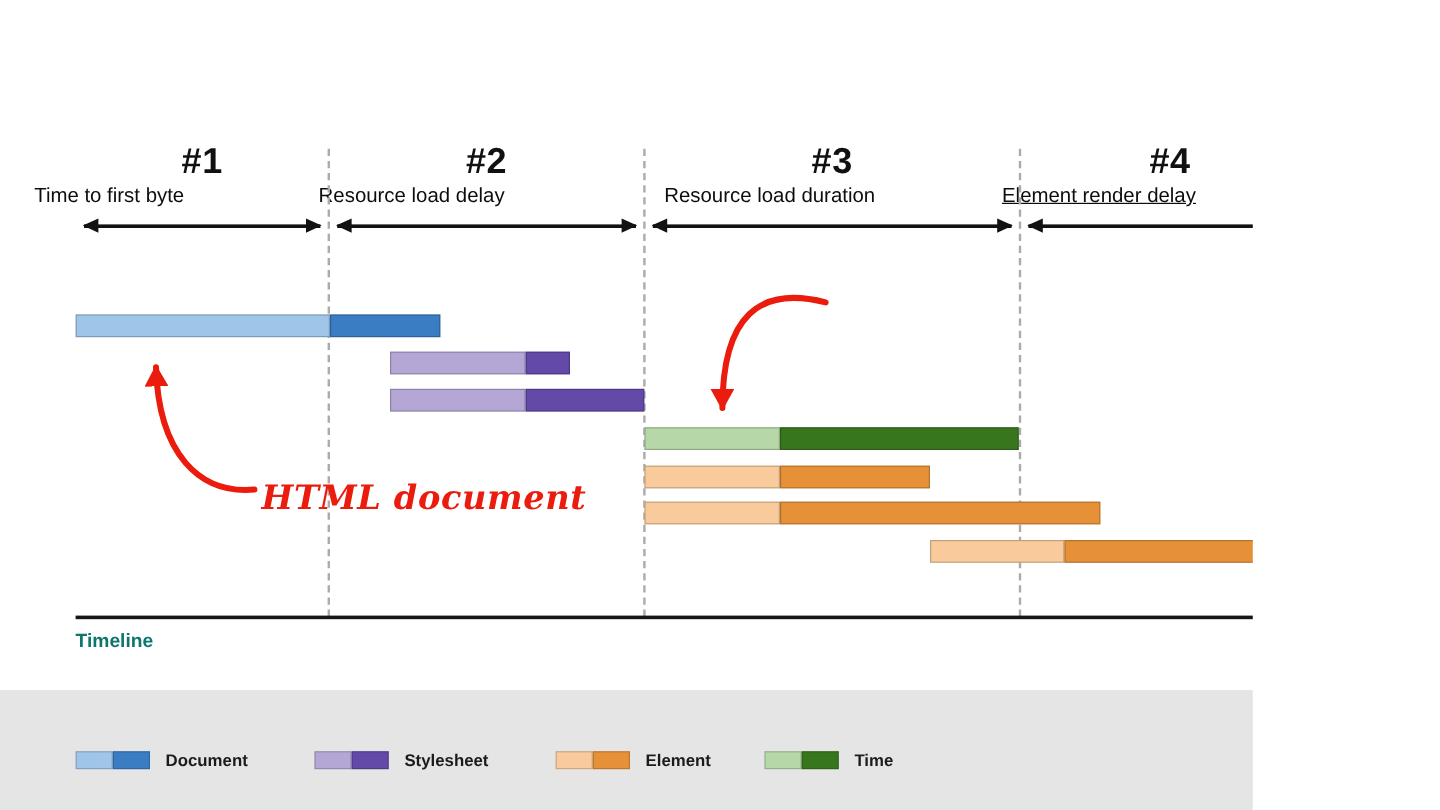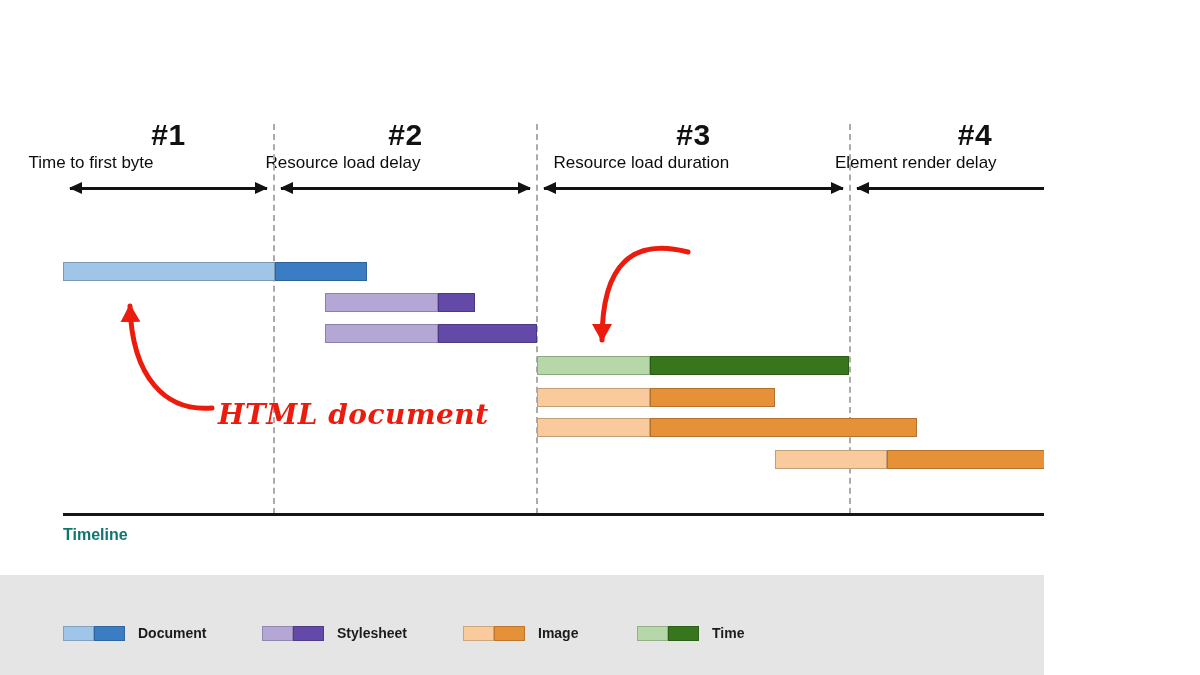--- a/index.html
+++ b/index.html
@@ -59,21 +59,21 @@
       <div class="sec-arrow" style="left: 70px; width: 197px;"></div>
       <div class="sec-num" style="left: 275.5px; top: 118px;">#2</div>
       <div class="sec-label" style="left: 265.5px; top: 153px;">Resource load delay</div>
       <div class="sec-arrow" style="left: 281px; width: 249px;"></div>
       <div class="boundary" style="left: 273px;"></div>
       <div class="sec-num" style="left: 563.5px; top: 118px;">#3</div>
       <div class="sec-label" style="left: 553.5px; top: 153px;">Resource load duration</div>
       <div class="sec-arrow" style="left: 544px; width: 299px;"></div>
       <div class="boundary" style="left: 536px;"></div>
       <div class="sec-num" style="left: 845px; top: 118px;">#4</div>
-      <div class="sec-label" style="left: 835px; top: 153px;">Element render delay</div>
+      <div class="sec-label" style="left: 835px; top: 153px; text-decoration: underline;">Element render delay</div>
       <div class="sec-arrow" style="left: 857px; width: 236px;"></div>
       <div class="boundary" style="left: 849px;"></div>
     </div>
   <div id="bars">
       <div class="bar-seg" style="left: 63px; width: 212px; top: 262px; height: 19px; background: rgb(159, 197, 232); border-color: rgba(0, 0, 0, 0.22);"></div>
       <div class="bar-seg" style="left: 275px; width: 92px; top: 262px; height: 19px; background: rgb(59, 125, 194); border-color: rgba(0, 0, 0, 0.22);"></div>
       <div class="bar-seg" style="left: 325px; width: 113px; top: 293px; height: 19px; background: rgb(180, 167, 214); border-color: rgba(0, 0, 0, 0.22);"></div>
       <div class="bar-seg" style="left: 438px; width: 37px; top: 293px; height: 19px; background: rgb(99, 73, 168); border-color: rgba(0, 0, 0, 0.22);"></div>
       <div class="bar-seg" style="left: 325px; width: 113px; top: 324px; height: 19px; background: rgb(180, 167, 214); border-color: rgba(0, 0, 0, 0.22);"></div>
       <div class="bar-seg" style="left: 438px; width: 99px; top: 324px; height: 19px; background: rgb(99, 73, 168); border-color: rgba(0, 0, 0, 0.22);"></div>
@@ -96,20 +96,20 @@
   <div class="legend-band" style="background: #e5e5e5;">
     <div id="legend-items">
         <div class="legend-swatch" style="left: 63px; width: 31px; background: rgb(159, 197, 232);"></div>
         <div class="legend-swatch" style="left: 94px; width: 31px; background: rgb(59, 125, 194);"></div>
         <div class="legend-label" style="left: 138px;">Document</div>
         <div class="legend-swatch" style="left: 262px; width: 31px; background: rgb(180, 167, 214);"></div>
         <div class="legend-swatch" style="left: 293px; width: 31px; background: rgb(99, 73, 168);"></div>
         <div class="legend-label" style="left: 337px;">Stylesheet</div>
         <div class="legend-swatch" style="left: 463px; width: 31px; background: rgb(249, 203, 156);"></div>
         <div class="legend-swatch" style="left: 494px; width: 31px; background: rgb(230, 145, 56);"></div>
-        <div class="legend-label" style="left: 538px;">Image</div>
+        <div class="legend-label" style="left: 538px;">Element</div>
         <div class="legend-swatch" style="left: 637px; width: 31px; background: rgb(182, 215, 168);"></div>
         <div class="legend-swatch" style="left: 668px; width: 31px; background: rgb(56, 118, 29);"></div>
         <div class="legend-label" style="left: 712px;">Time</div>
       </div>
   </div>
 
 </div>
 
 </body></html>

